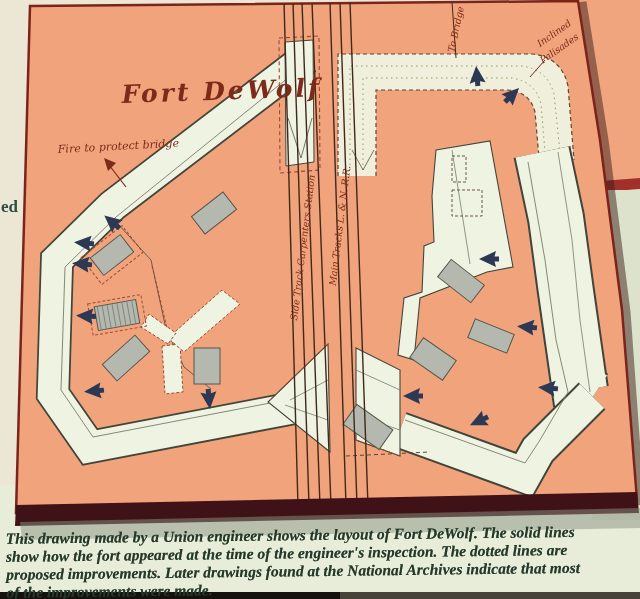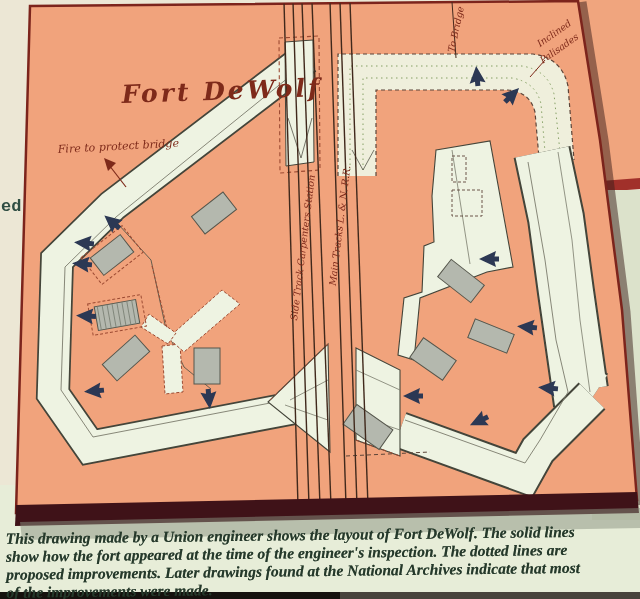--- a/index.html
+++ b/index.html
@@ -7,21 +7,21 @@
   svg.scene{position:absolute;left:0;top:0;filter:blur(0.3px);}
   .caption{
     position:absolute;left:6px;top:526px;width:630px;
     transform:rotate(-0.7deg);
     color:#25392b;font-family:"Liberation Serif",serif;
     font-style:italic;font-weight:bold;font-size:15.5px;line-height:18px;
     text-shadow:0 0 0.6px rgba(30,50,35,.6);
   }
   .edge-frag{
     position:absolute;left:1px;top:197px;color:#2f4d42;
-    font-family:Liberation Mono, monospace;font-size:17px;font-weight:bold;
+    font-family:Liberation Serif, serif;font-size:17px;font-weight:bold;
   }
   .maplabel{font-family:"DejaVu Serif","Liberation Serif",serif;font-style:italic;fill:#7e2a1a;}
   .title{font-size:25px;letter-spacing:3px;font-weight:bold;}
   .small{font-size:11px;}
   .tiny{font-size:9.5px;}
 </style>
 </head>
 <body>
 
 <div class="stage">

